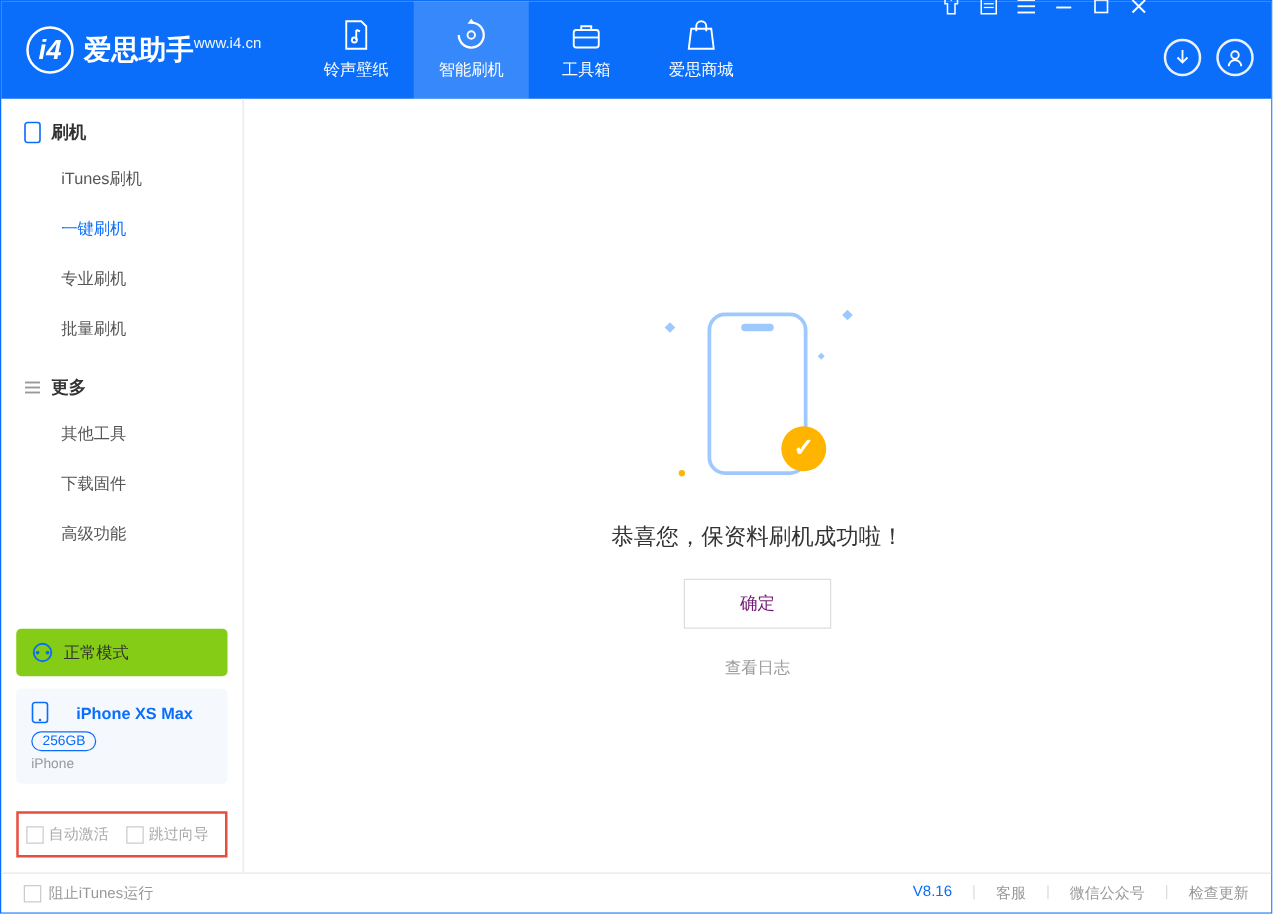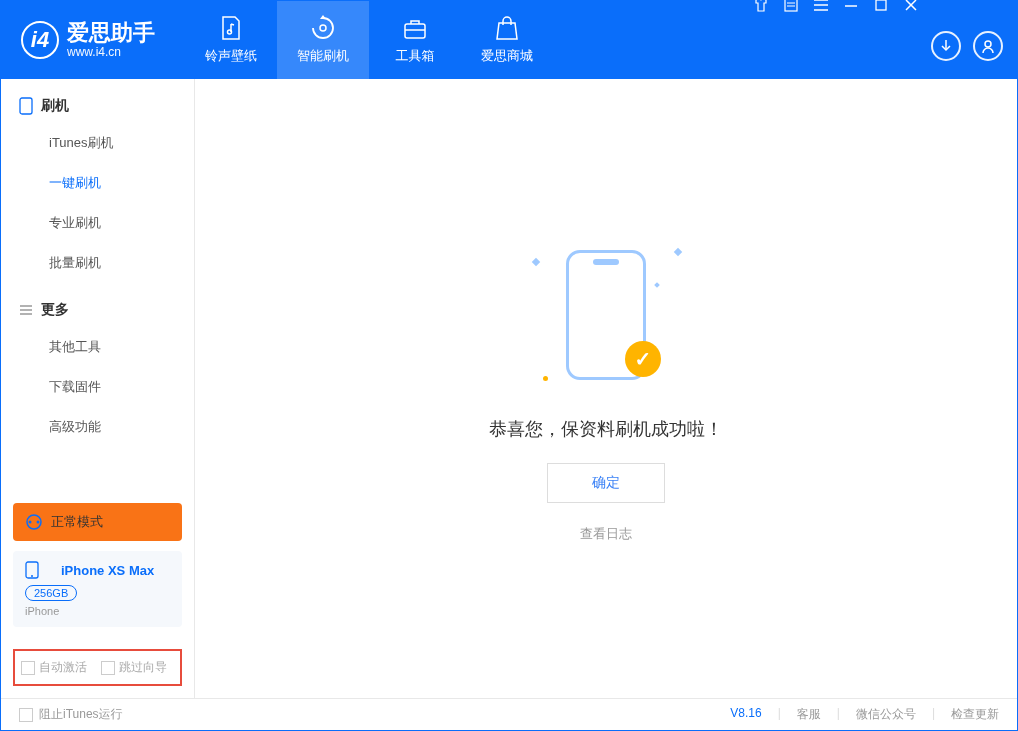--- a/index.html
+++ b/index.html
@@ -1,57 +1,57 @@
 <!DOCTYPE html>
 <html><head>
 <meta charset="utf-8">
 <style>
 * { margin: 0; padding: 0; box-sizing: border-box; font-family: "Microsoft YaHei", sans-serif; }
 body { background: #fff; }
 .window { width: 1018px; height: 731px; border: 1px solid #0a6efa; display: flex; flex-direction: column; background: #fff; }
 .titlebar { height: 78px; background: linear-gradient(to right, #0a6efa, #0a6efa); display: flex; align-items: center; padding: 0 14px 0 20px; color: #fff; }
 .logo { display: flex; align-items: center; gap: 8px; margin-right: 30px; }
 .logo-icon { width: 38px; height: 38px; border: 2.5px solid #fff; border-radius: 50%; display: flex; align-items: center; justify-content: center; font-size: 22px; font-weight: bold; font-style: italic; }
-.logo-text { display: flex; flex-direction: column; line-height: 1.1; }
+.logo-text { display: flex; flex-direction: row; line-height: 1.1; }
 .logo-title { font-size: 22px; font-weight: bold; }
 .logo-sub { font-size: 12px; opacity: 0.95; }
 .tabs { display: flex; align-items: center; height: 100%; }
 .tab { width: 92px; height: 100%; display: flex; flex-direction: column; align-items: center; justify-content: center; font-size: 13px; cursor: pointer; gap: 6px; }
 .tab.active { background: rgba(255,255,255,0.18); }
 .tab-icon { width: 26px; height: 26px; display: flex; align-items: center; justify-content: center; }
 .titlebar-right { margin-left: auto; display: flex; align-items: center; gap: 10px; }
 .win-controls { display: flex; align-items: center; gap: 10px; margin-bottom: 30px; position: relative; top: -20px; }
 .winc { width: 20px; height: 20px; display: flex; align-items: center; justify-content: center; cursor: pointer; color: #fff; font-size: 14px; }
 .round-btn { width: 30px; height: 30px; border: 2px solid rgba(255,255,255,0.9); border-radius: 50%; display: flex; align-items: center; justify-content: center; cursor: pointer; }
 .body { flex: 1; display: flex; }
 .sidebar { width: 194px; border-right: 1px solid #e8e8e8; display: flex; flex-direction: column; }
 .side-section { padding-top: 12px; }
 .side-head { display: flex; align-items: center; gap: 8px; padding: 6px 18px 8px 18px; color: #333; font-size: 14px; font-weight: bold; }
 .side-item { padding: 11px 18px 11px 48px; font-size: 13px; color: #555; cursor: pointer; }
 .side-item.active { color: #0a6efa; }
 .device-area { margin-top: auto; padding: 12px; }
-.device-box { background: #f97316; border-radius: 4px; padding: 10px 12px; margin-bottom: 10px; display: flex; align-items: center; gap: 8px; font-size: 13px; color: #333; }
+.device-box { background: #84cc16; border-radius: 4px; padding: 10px 12px; margin-bottom: 10px; display: flex; align-items: center; gap: 8px; font-size: 13px; color: #333; }
 .device-box2 { background: #f5f8fc; border-radius: 4px; padding: 10px 12px; font-size: 13px; }
 .dev-name { color: #0a6efa; font-weight: bold; display: flex; align-items: center; gap: 22px; }
 .dev-cap { margin-top: 6px; display: inline-block; border: 1px solid #0a6efa; color: #0a6efa; font-size: 11px; padding: 1px 8px; border-radius: 10px; }
 .dev-type { color: #999; font-size: 11px; margin-top: 4px; }
 .highlight-row { margin: 10px 12px 12px 12px; border: 2px solid #e74c3c; padding: 8px 6px; display: flex; align-items: center; gap: 14px; font-size: 12px; color: #aaa; }
 .chk { width: 14px; height: 14px; border: 1px solid #ccc; display: inline-block; }
 .content { flex: 1; display: flex; flex-direction: column; align-items: center; justify-content: center; gap: 22px; position: relative; }
 .phone-illus { position: relative; width: 170px; height: 160px; display: flex; align-items: center; justify-content: center; }
 .phone { width: 80px; height: 130px; border: 3px solid #9ec9ff; border-radius: 14px; background: #fff; position: relative; }
 .phone::before { content: ""; position: absolute; top: 6px; left: 50%; transform: translateX(-50%); width: 26px; height: 6px; background: #9ec9ff; border-radius: 3px; }
 .check-badge { position: absolute; right: 30px; bottom: 18px; width: 36px; height: 36px; background: #ffb400; border-radius: 50%; display: flex; align-items: center; justify-content: center; color: #fff; font-size: 20px; font-weight: bold; }
 .sparkle { position: absolute; width: 6px; height: 6px; background: #9ec9ff; transform: rotate(45deg); }
 .sparkle.s1 { left: 12px; top: 24px; }
 .sparkle.s2 { right: 10px; top: 14px; }
 .sparkle.s3 { right: 32px; top: 48px; width: 4px; height: 4px; }
 .dot-y { position: absolute; width: 5px; height: 5px; background: #ffb400; border-radius: 50%; left: 22px; bottom: 14px; }
 .msg { font-size: 18px; color: #333; }
-.ok-btn { border: 1px solid #ddd; padding: 10px 44px; font-size: 14px; color: #3b82f6; cursor: pointer; background: #fff; }
+.ok-btn { border: 1px solid #ddd; padding: 10px 44px; font-size: 14px; color: #701a75; cursor: pointer; background: #fff; }
 .log-link { color: #999; font-size: 13px; cursor: pointer; }
 .statusbar { height: 32px; border-top: 1px solid #e8e8e8; display: flex; align-items: center; font-size: 12px; color: #999; padding: 0 18px; }
 .sb-left { display: flex; align-items: center; gap: 6px; }
 .sb-right { margin-left: auto; display: flex; gap: 16px; }
 .sb-link { color: #999; cursor: pointer; }
 .sb-ver { color: #0a6efa; }
 .sb-sep { color: #ddd; }
 svg { overflow: visible; }
 </style>
 </head>

